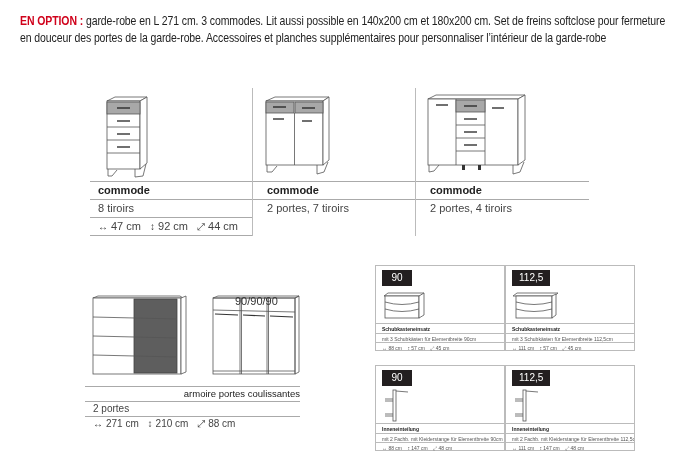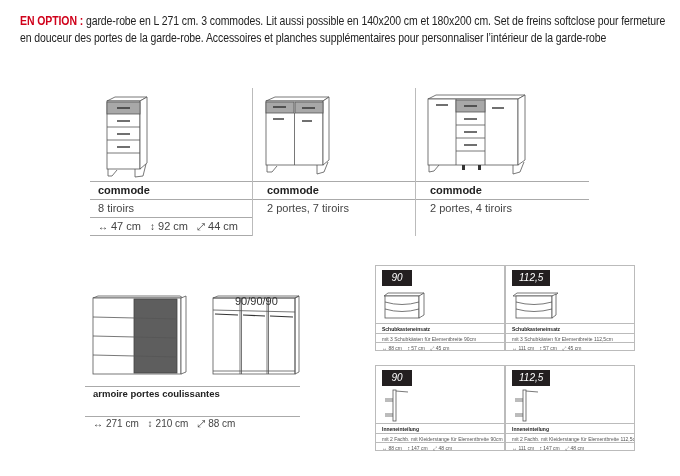--- a/index.html
+++ b/index.html
@@ -18,29 +18,29 @@
   .trow.r1{top:93px;font-weight:bold;color:#222;}
   .trow.r2{top:111px;}
   .trow.r3{top:129px;border-bottom:1px solid #aaa;}
   .c1 .trow{padding-left:8px;}
   .dim{display:inline-block;margin-right:6px;}
   .dim .ic{display:inline-block;margin-right:3px;font-size:10px;color:#333;}
 
   
   .armoire{position:absolute;left:85px;top:285px;width:215px;height:148px;}
   .arow{position:absolute;left:0;right:0;height:14px;border-top:1px solid #aaa;font-size:10px;line-height:14px;padding-left:8px;color:#444;white-space:nowrap;}
-  .arow.r1{top:101px;font-weight:bold;color:#222;font-size:9.5px;}
+  .arow.r1{top:101px;font-weight:normal;color:#222;font-size:9.5px;text-align:right;}
   .arow.r2{top:116px;}
   .arow.r3{top:131px;}
   .armoire .label909090{position:absolute;left:150px;top:10px;font-size:11px;color:#333;}
 
   
   .acc{position:absolute;left:375px;top:265px;width:262px;}
   .acard{position:absolute;width:130px;height:86px;border:1px solid #bbb;box-sizing:border-box;}
-  .badge{position:absolute;left:6px;top:4px;background:#231f20;color:#fff;font-size:10px;line-height:16px;padding:0 7px;min-width:16px;text-align:center;font-style:italic;}
+  .badge{position:absolute;left:6px;top:4px;background:#231f20;color:#fff;font-size:10px;line-height:16px;padding:0 7px;min-width:16px;text-align:center;}
   .arowx{position:absolute;left:0;right:0;height:10px;border-top:1px solid #bbb;font-size:5px;line-height:10px;padding-left:6px;color:#555;white-space:nowrap;overflow:hidden;}
   .arowx.b{font-weight:bold;color:#222;}
   svg{display:block;}
 </style>
 </head>
 <body>
 
 <div class="intro">
   <span class="opt">EN OPTION :</span><span> garde-robe en L 271 cm. 3 commodes. Lit aussi possible en 140x200 cm et 180x200 cm. Set de freins softclose pour fermeture</span><br>
   <span>en douceur des portes de la garde-robe. Accessoires et planches supplémentaires pour personnaliser l’intérieur de la garde-robe</span>
@@ -162,20 +162,21 @@
       <line x1="128" y1="86" x2="210" y2="86"></line>
     </g>
     <g stroke="#333" stroke-width="1.2">
       <line x1="130" y1="29" x2="153" y2="30"></line>
       <line x1="158" y1="30" x2="180" y2="31"></line>
       <line x1="185" y1="31" x2="208" y2="32"></line>
     </g>
   </svg>
   <div class="label909090">90/90/90</div>
   <div class="arow r1">armoire portes coulissantes</div>
+  <div class="arow r2">2 portes</div>
   <div class="arow r3">
     <span class="dim"><span class="ic">↔</span><span>271 cm</span></span>
     <span class="dim"><span class="ic">↕</span><span>210 cm</span></span>
     <span class="dim"><span class="ic">⤢</span><span>88 cm</span></span>
   </div>
 </div>
 
 <div class="acc">
 
   <div class="acard" style="left:0;top:0;">

